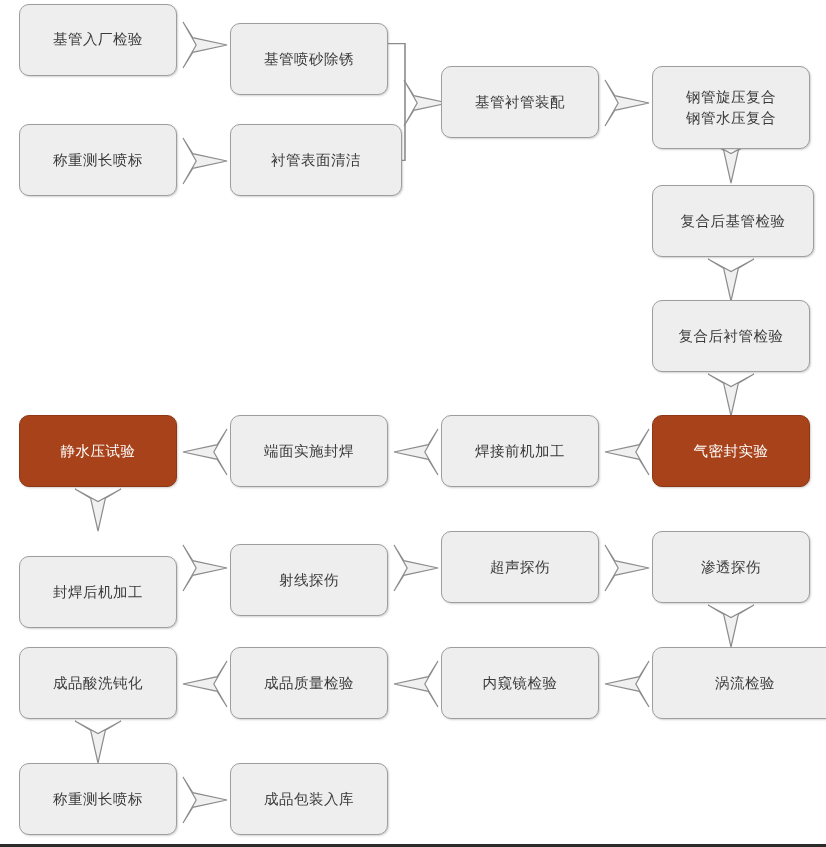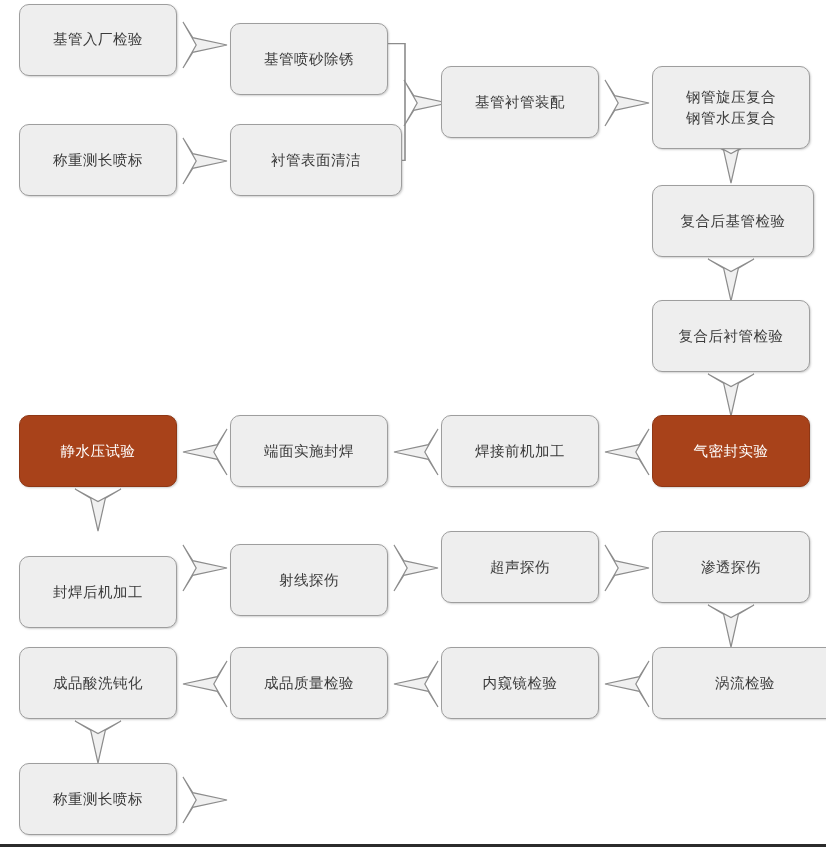--- a/index.html
+++ b/index.html
@@ -225,13 +225,16 @@
     </div>
     <div class="node" style="left: 230px; top: 647px; width: 158px; height: 72px; align-items: center;">
       <span class="node-label">成品质量检验</span>
     </div>
     <div class="node" style="left: 19px; top: 647px; width: 158px; height: 72px;">
       <span class="node-label">成品酸洗钝化</span>
     </div>
     <div class="node" style="left: 19px; top: 763px; width: 158px; height: 72px;">
       <span class="node-label">称重测长喷标</span>
     </div>
+    <div class="node" style="left: 230px; top: 763px; width: 158px; height: 72px;">
+      <span class="node-label">成品包装入库</span>
+    </div>
   </div>
 
 </body></html>

